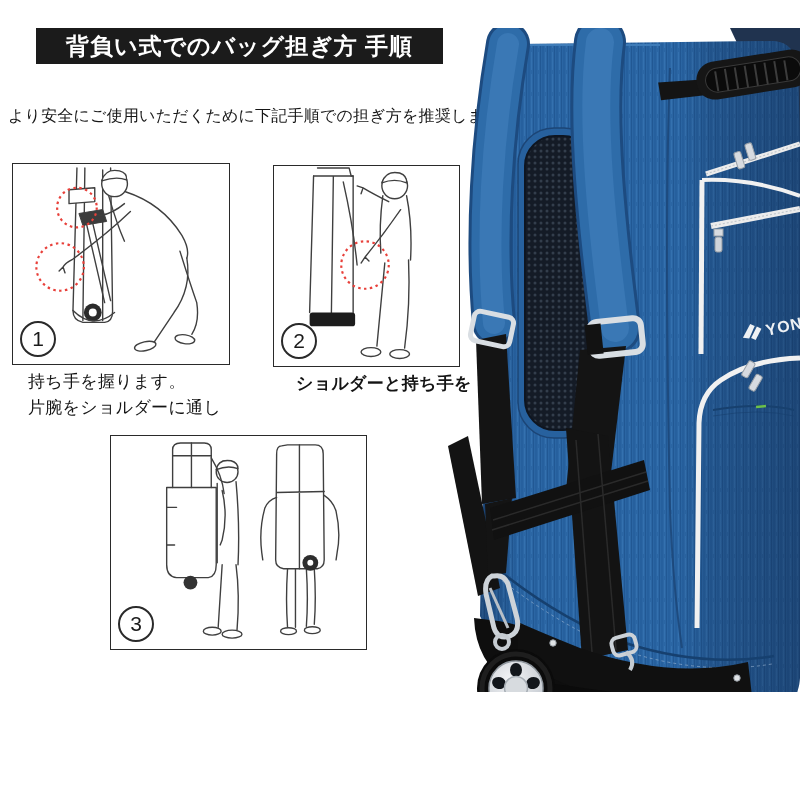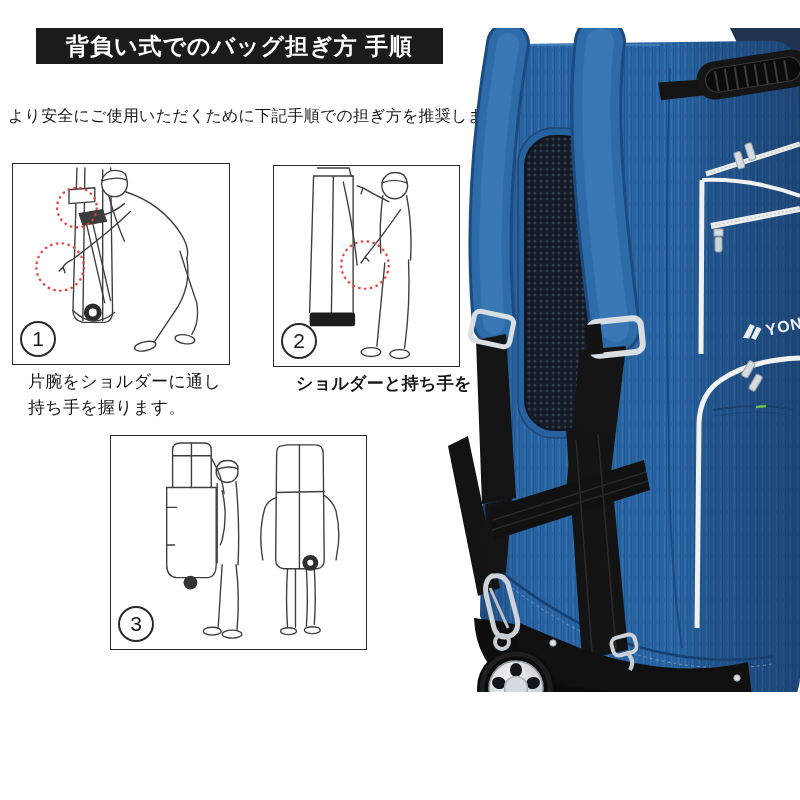--- a/index.html
+++ b/index.html
@@ -70,22 +70,22 @@
       <path class="ink" d="M168,88 Q178,120 185,140 Q188,160 180,172"></path>
       <ellipse class="inkf" cx="133" cy="184" rx="11" ry="4.5" transform="rotate(-12 133 184)"></ellipse>
       <ellipse class="inkf" cx="173" cy="177" rx="10" ry="4.5" transform="rotate(8 173 177)"></ellipse>
 
       <circle class="red" cx="64" cy="44" r="20"></circle>
       <circle class="red" cx="47" cy="104" r="24"></circle>
     </svg>
     <div class="stepnum">1</div>
   </div>
   <div class="caption cap1">
+    <div>持ち手を握ります。</div>
     <div>片腕をショルダーに通し</div>
-    <div>持ち手を握ります。</div>
   </div>
 
   <div class="stepbox box2">
     <svg viewBox="0 0 187 202">
 
       <path class="ink" d="M44,2 L76,2 L78,10 L80,10 L80,148 M40,10 L36,148"></path>
       <path class="ink" d="M40,10 L80,10 M60,10 L58,150" stroke-width="1"></path>
       <rect x="36" y="148" width="46" height="14" rx="3" fill="#1c1c1c"></rect>
       <path class="ink" d="M70,16 Q80,60 84,100" stroke-width="2.4" stroke="#333"></path>
 

